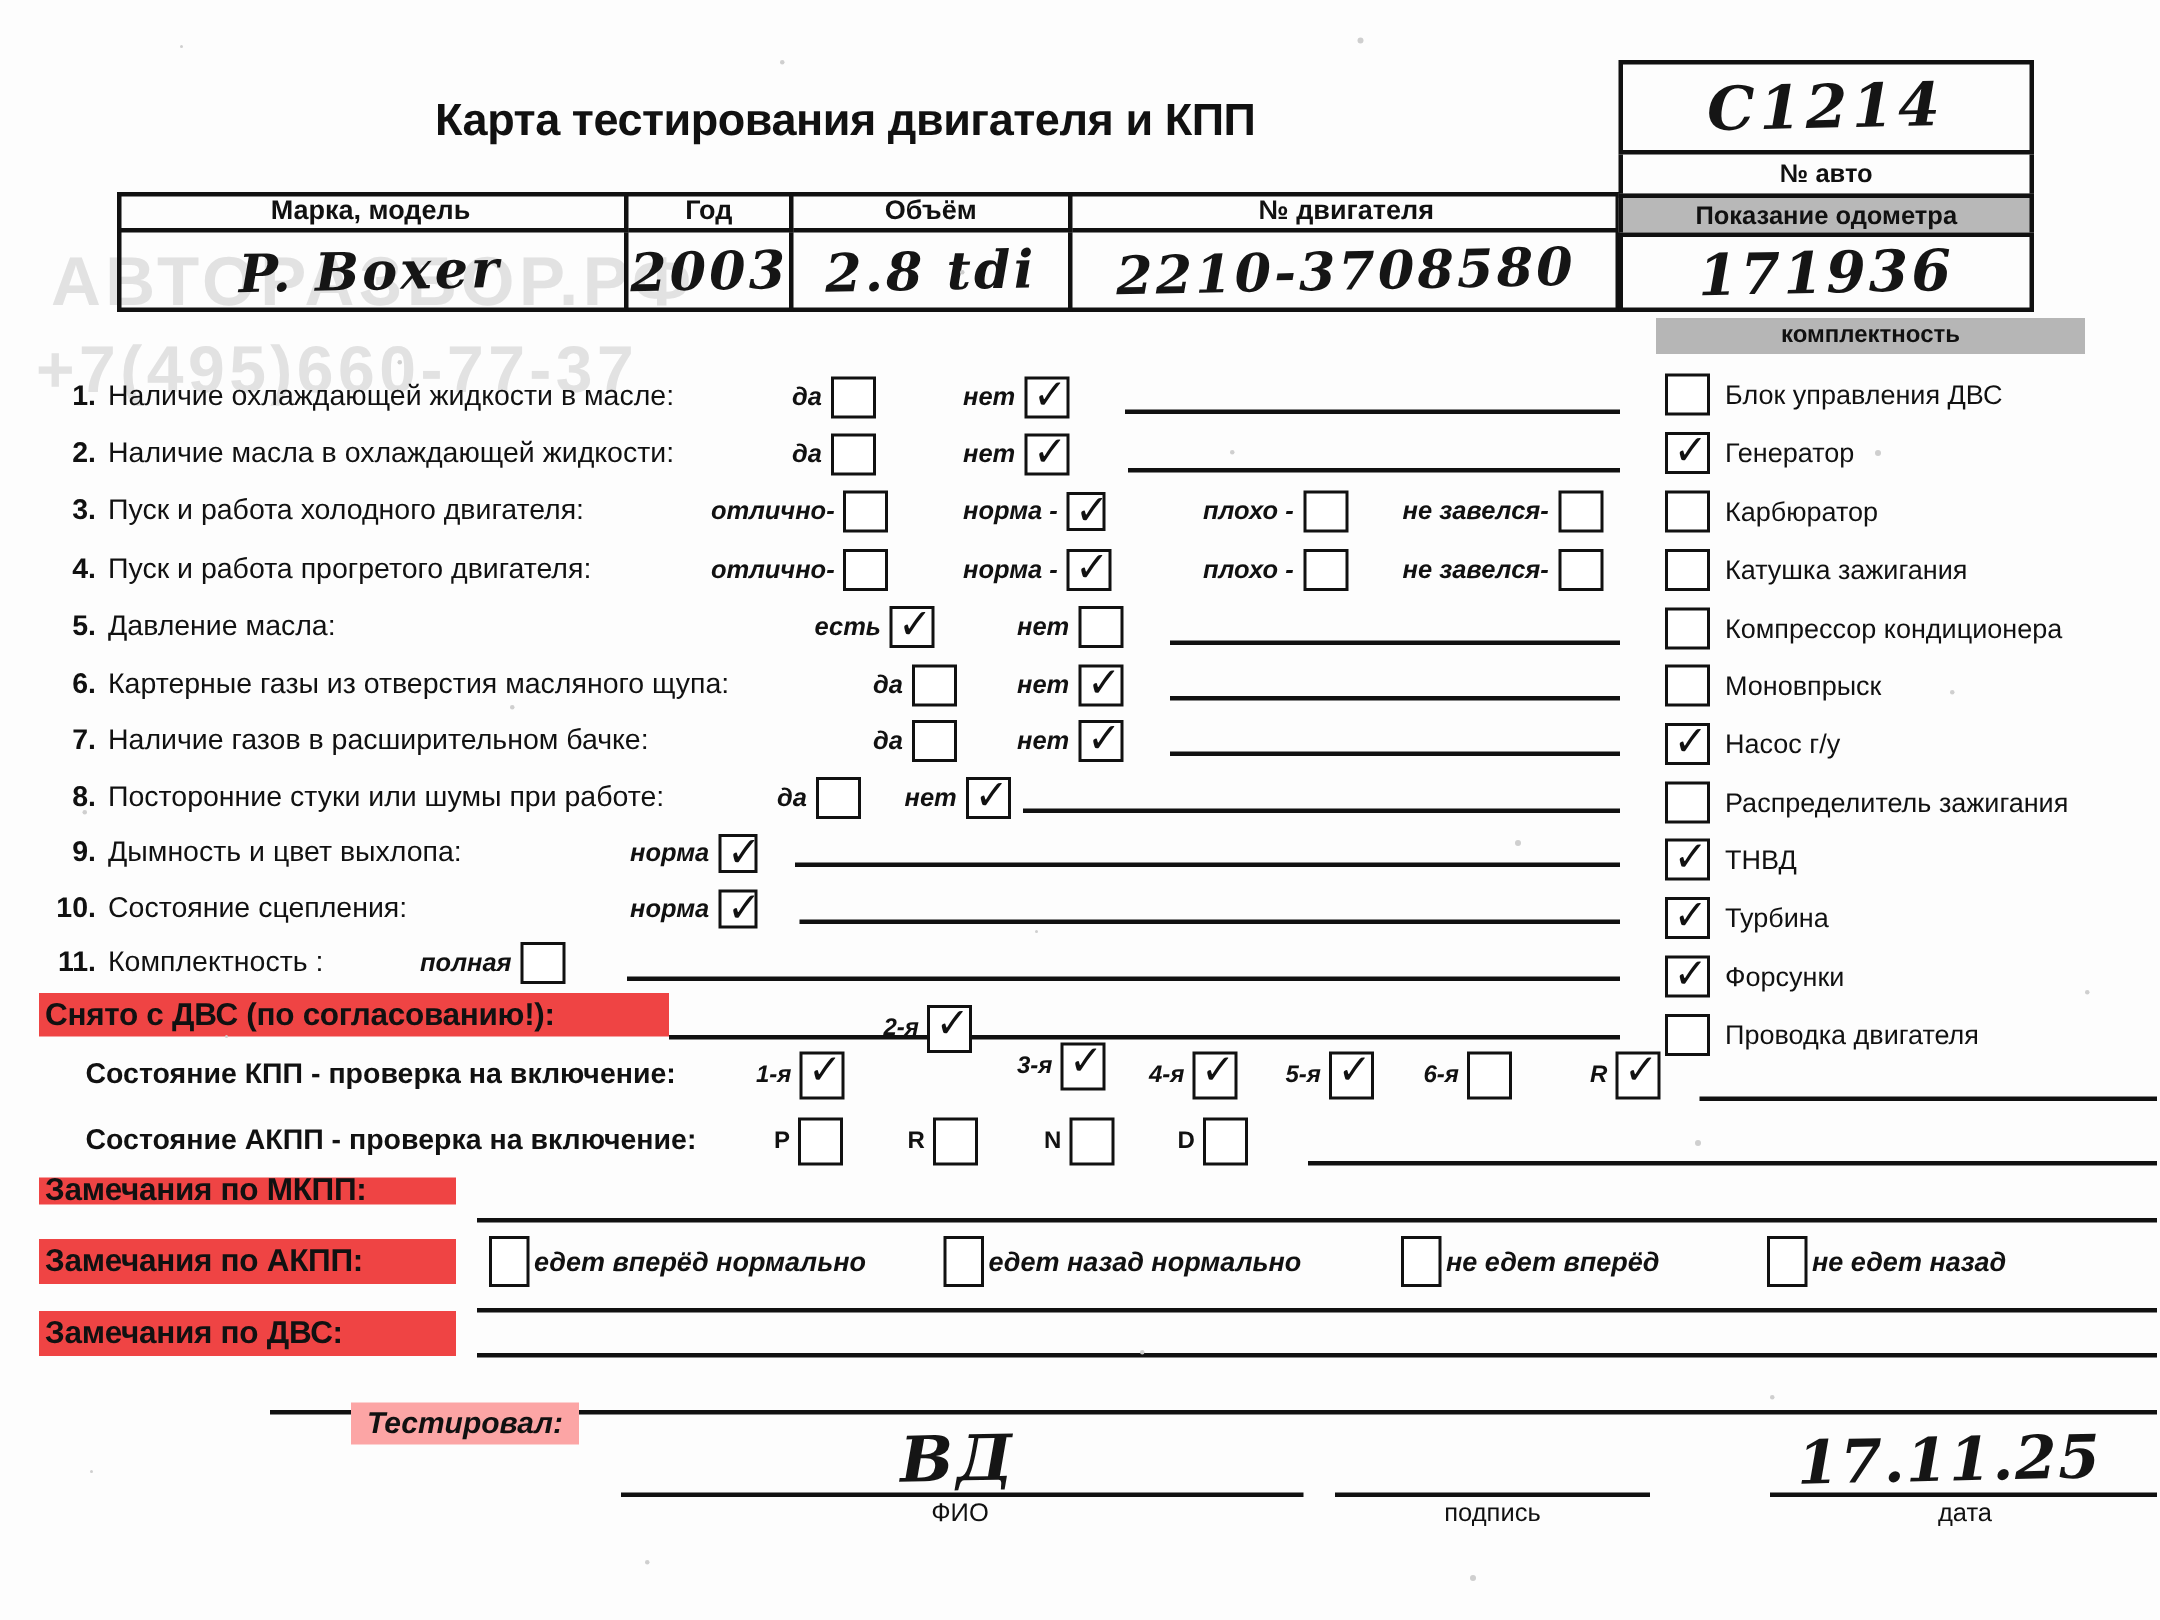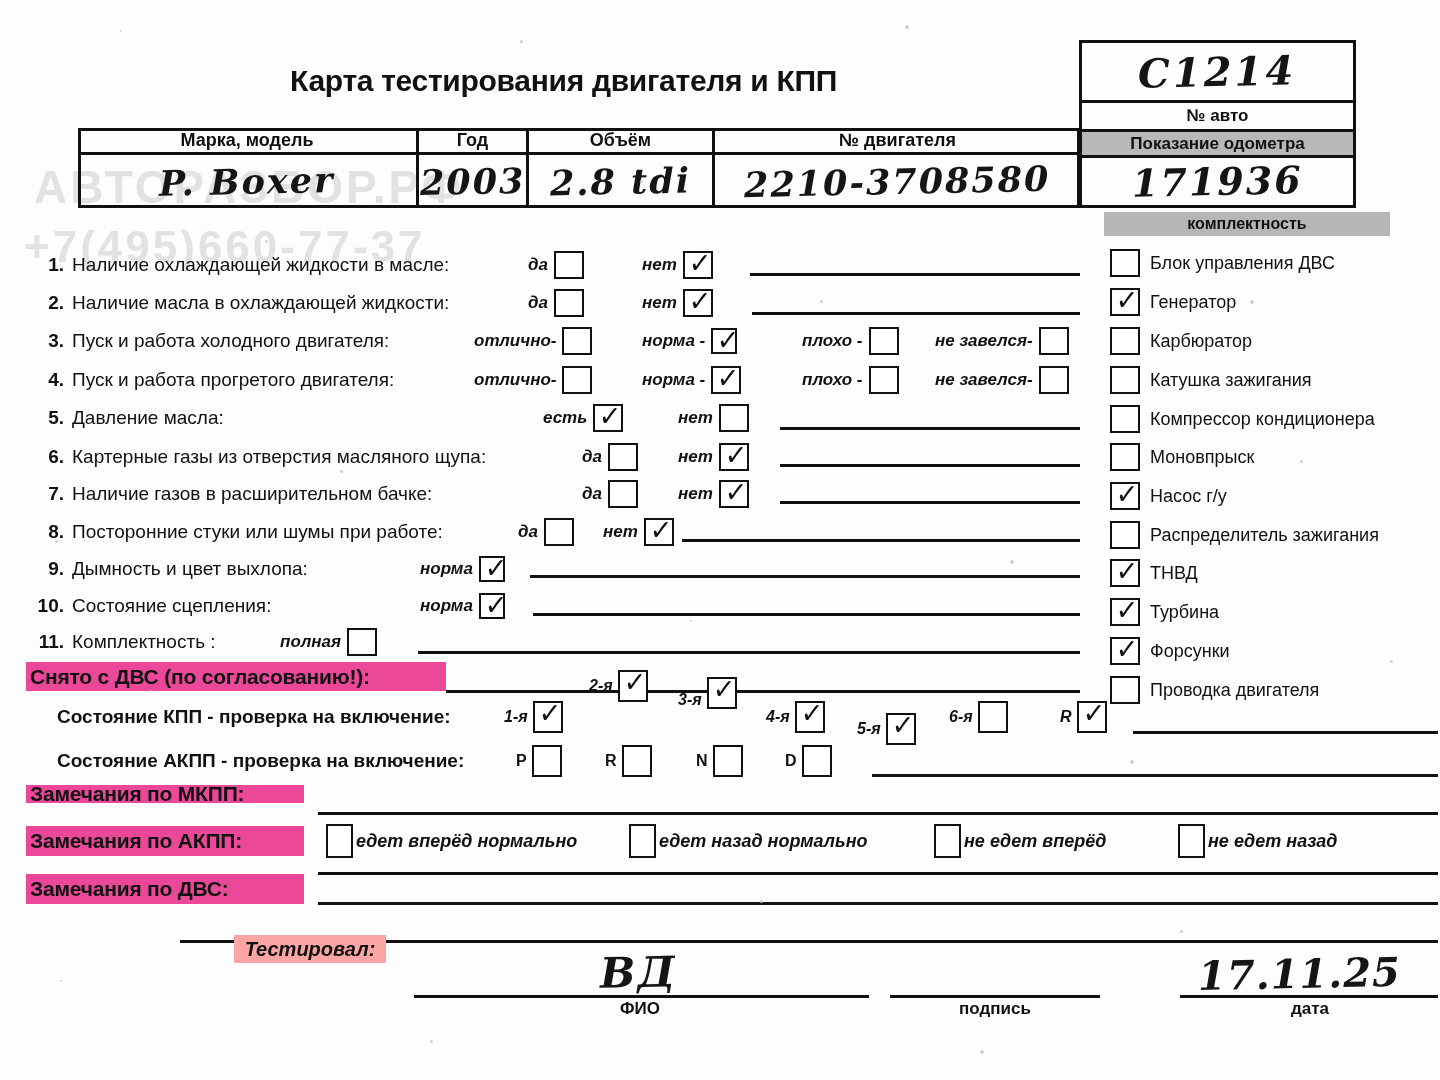--- a/index.html
+++ b/index.html
@@ -204,21 +204,21 @@
   }
   .kitem .cb { margin-right: 10px; }
   .kitem .klbl {
     font-size: 18px;
     white-space: nowrap;
   }
 
   
   .banner {
     position: absolute;
-    background: #ec4899;
+    background: #ef4444;
     font-size: 21px;
     font-weight: 700;
     display: flex;
     align-items: center;
     padding-left: 4px;
     box-sizing: border-box;
     white-space: nowrap;
     letter-spacing: -0.2px;
   }
 
@@ -279,21 +279,20 @@
     display: flex; align-items: center; justify-content: center;
   }
   .sigline {
     position: absolute;
     border-top: 3px solid #111;
   }
   .sigcap {
     position: absolute;
     font-size: 17px;
     text-align: center;
-    font-weight: bold;
   }
   #fio-hand {
     position: absolute;
     left: 600px; top: 948px;
     font-size: 42px;
   }
   #date-hand {
     position: absolute;
     left: 1198px; top: 950px;
     font-size: 40px;
@@ -590,33 +589,33 @@
     <span class="cb" style="height:32px;">
         <span class="tick">✓</span>
       </span>
   </div>
   <div class="gear" style="left:589px; top:670px;">
     <span class="glbl">2-я</span>
     <span class="cb" style="height:32px;">
         <span class="tick">✓</span>
       </span>
   </div>
-  <div class="gear" style="left:678px; top:677px;align-items:flex-end;">
+  <div class="gear" style="left:678px; top:695px;">
     <span class="glbl">3-я</span>
     <span class="cb" style="height:32px;">
         <span class="tick">✓</span>
       </span>
   </div>
   <div class="gear" style="left:766px; top:701px;">
     <span class="glbl">4-я</span>
     <span class="cb" style="height:32px;">
         <span class="tick">✓</span>
       </span>
   </div>
-  <div class="gear" style="left:857px; top:701px;margin-top:12px;">
+  <div class="gear" style="left:857px; top:701px;">
     <span class="glbl">5-я</span>
     <span class="cb" style="height:32px;">
         <span class="tick">✓</span>
       </span>
   </div>
   <div class="gear" style="left:949px; top:701px;">
     <span class="glbl">6-я</span>
     <span class="cb" style="height:32px;"></span>
   </div>
   <div class="gear" style="left:1060px; top:701px;">

